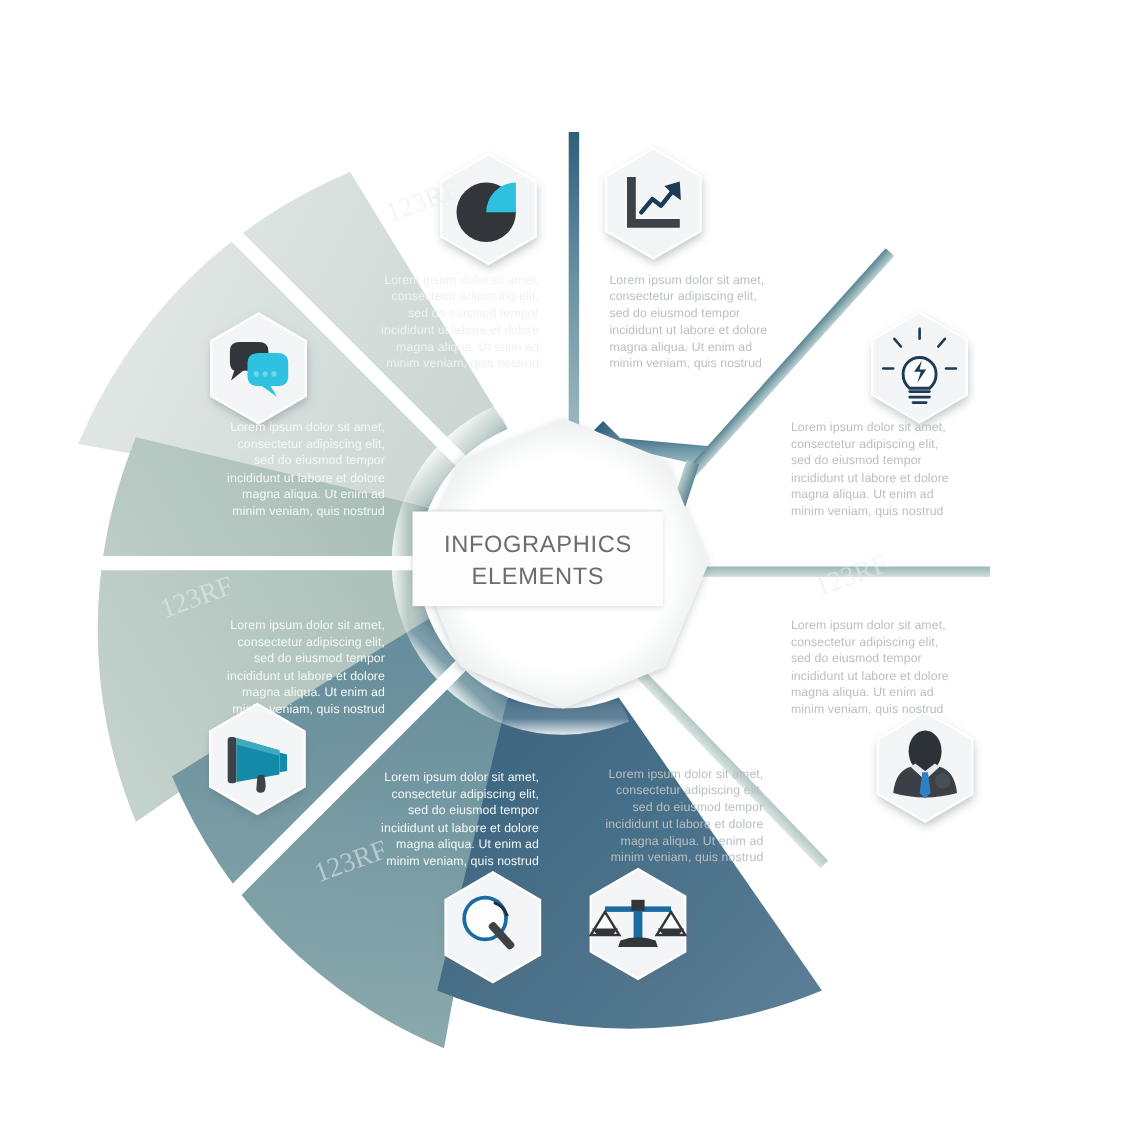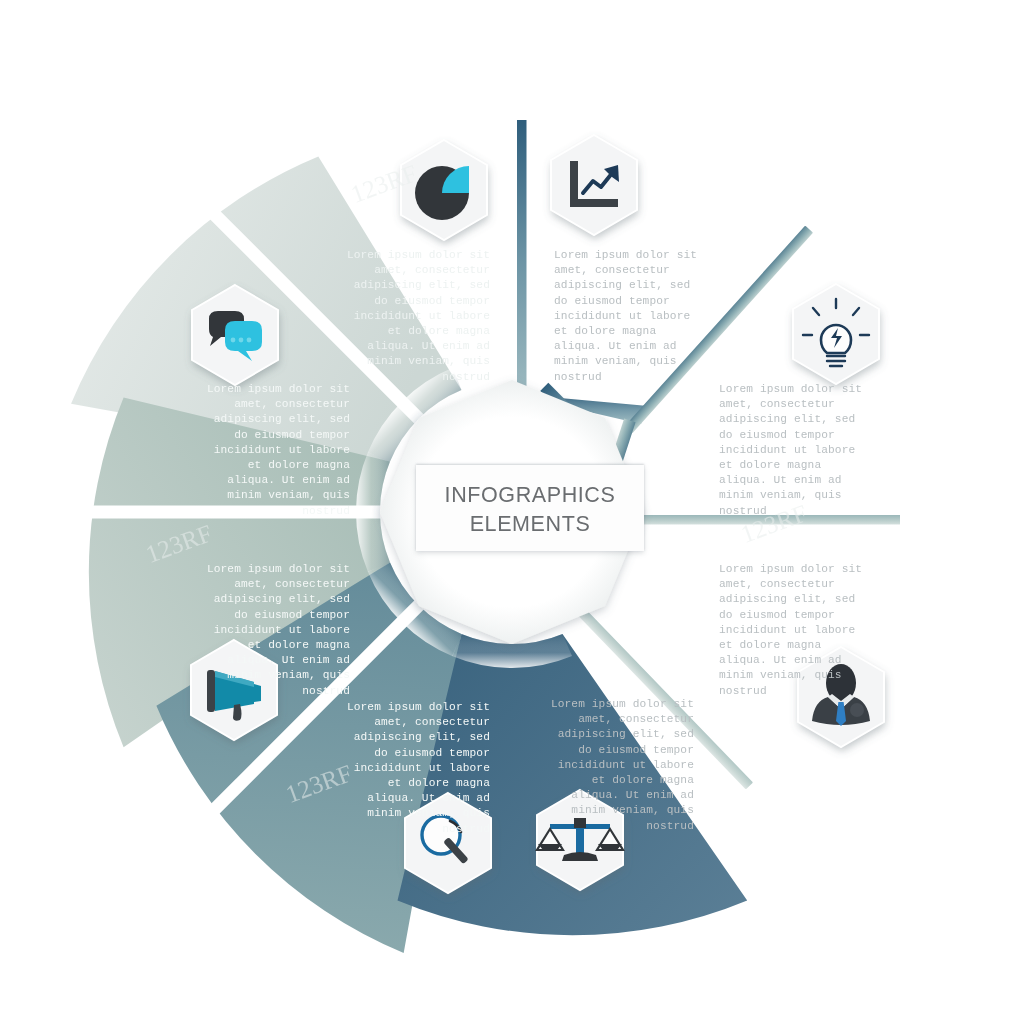--- a/index.html
+++ b/index.html
@@ -1,25 +1,25 @@
 <!DOCTYPE html>
 <html><head>
 <meta charset="utf-8">
 <style>
   html,body{margin:0;padding:0;background:#ffffff;}
   body{width:1024px;height:1024px;overflow:hidden;font-family:"Liberation Sans",sans-serif;}
   #stage{position:relative;width:1024px;height:1024px;background:#fff;}
   svg.layer{position:absolute;left:0;top:0;width:1024px;height:1024px;}
-  .txtblk{position:absolute;width:150px;font-family:Liberation Mono, monospace;font-size:11.2px;line-height:15.2px;letter-spacing:.1px;}
+  .txtblk{position:absolute;width:150px;font-family:Liberation Sans, sans-serif;font-size:11.2px;line-height:15.2px;letter-spacing:.1px;}
   .txtblk.right{text-align:right;}
   .txtblk.left{text-align:left;}
   .txt-light{color:#edf2f1;}
   .txt-white{color:#f4f8f7;}
   .txt-grey{color:#b9bfc2;}
-  .ctr-wrap{position:absolute;left:416px;top:465px;width:228px;height:66px;}
+  .ctr-wrap{position:absolute;left:375px;top:465px;width:228px;height:66px;}
   .ctr-band{position:absolute;left:0;top:0;width:228px;height:86px;background:#fdfdfd;
      box-shadow:0 -1px 2px rgba(120,130,135,.30),0 2px 5px rgba(120,130,135,.28);}
   .ctr-txt{position:absolute;left:0;top:16px;width:228px;text-align:center;color:#6a6d70;
      font-size:21.5px;line-height:29px;letter-spacing:.6px;}
   .wm{position:absolute;color:#e9eeed;font-size:25px;font-family:"Liberation Serif",serif;
       opacity:.55;pointer-events:none;}
 </style>
 </head>
 <body>
 

